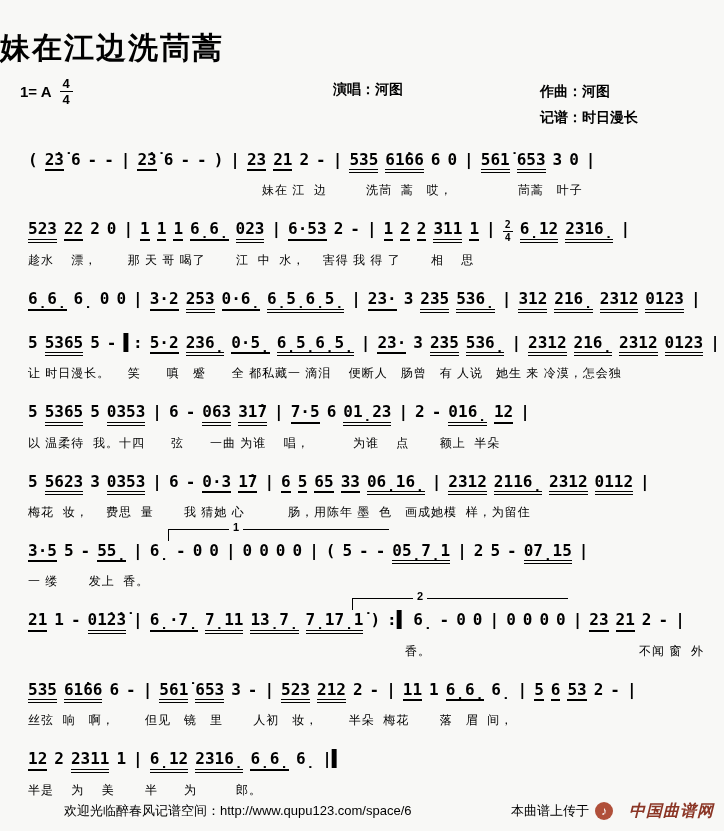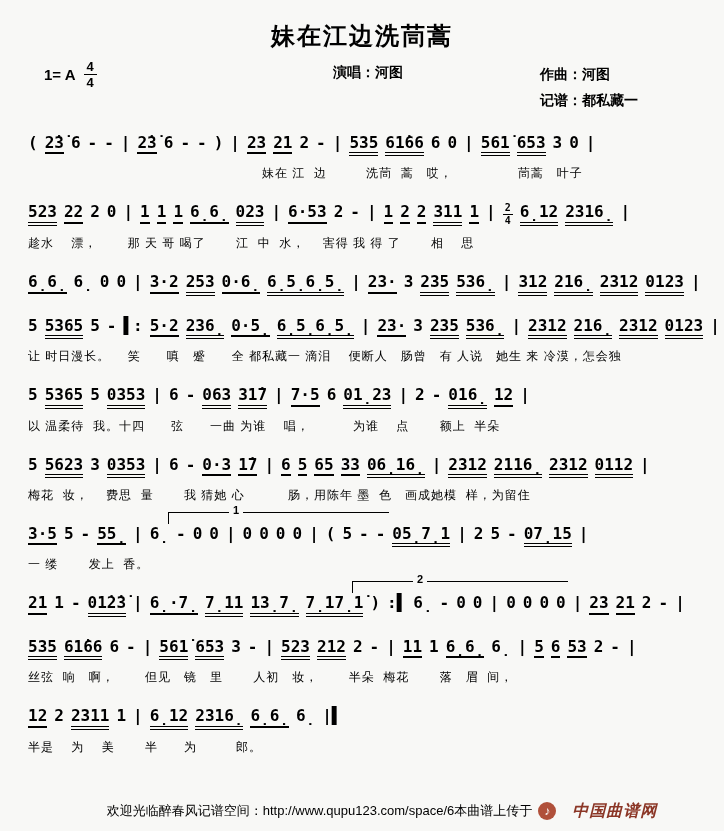--- a/index.html
+++ b/index.html
@@ -2,26 +2,26 @@
 <html><head>
 <meta charset="utf-8">
 <style>
   html,body{margin:0;padding:0;}
   body{
     width:724px;height:831px;overflow:hidden;position:relative;
     background:#f8f8f6;color:#000;
     font-family:"Liberation Sans",sans-serif;
   }
   .title{
-    text-align:center;font-size:24px;font-weight:bold;
-    padding-top:20px;letter-spacing:2px;
+    text-align:left;font-size:30px;font-weight:bold;
+    padding-top:28px;letter-spacing:2px;
   }
   .header{position:relative;height:78px;}
   .keysig{
-    position:absolute;left:44px;top:8px;font-size:15px;font-weight:bold;
+    position:absolute;left:20px;top:8px;font-size:15px;font-weight:bold;
     display:flex;align-items:center;gap:8px;
   }
   .frac{display:inline-flex;flex-direction:column;align-items:center;line-height:1;font-size:13px;font-weight:bold;}
   .frac .top{border-bottom:1.5px solid #000;padding:0 3px 1px;}
   .frac .bot{padding-top:1px;}
   .singer{position:absolute;left:12px;right:0;top:12px;text-align:center;font-size:14px;font-weight:bold;}
   .credits{position:absolute;left:540px;top:10px;font-size:14px;font-weight:bold;line-height:1.85;}
   .credits div{white-space:nowrap;}
   .score{padding:4px 0 0 0;}
   .system{position:relative;padding:0 4px 0 28px;margin-bottom:21px;}
@@ -39,22 +39,22 @@
   .volta{
     position:absolute;top:-13px;height:11px;
     border-top:1.5px solid #000;border-left:1.5px solid #000;
   }
   .volta-label{
     position:absolute;top:-8px;left:60px;background:#f8f8f6;
     padding:0 4px;font-size:11px;font-weight:bold;line-height:1;
   }
   .footer{
     position:absolute;left:0;right:0;bottom:8px;height:24px;
-    display:flex;align-items:center;justify-content:center;
-    padding:0 24px 0 64px;font-size:13px;
+    display:flex;align-items:center;justify-content:space-between;
+    padding:0 10px 0 64px;font-size:13px;
   }
   .footer-left{white-space:nowrap;}
   .footer-right{display:flex;align-items:center;gap:6px;white-space:nowrap;}
   .brand{display:flex;align-items:center;gap:4px;font-weight:bold;}
   .brand-icon{
     width:18px;height:18px;border-radius:50%;
     display:inline-flex;align-items:center;justify-content:center;
     color:#fff;font-size:12px;line-height:1;
   }
   .brand-name{font-size:16px;letter-spacing:1px;font-style:italic;}
@@ -70,21 +70,21 @@
     <div class="keysig">
       <span>1= A</span>
       <span class="frac">
         <span class="top">4</span>
         <span class="bot">4</span>
       </span>
     </div>
     <div class="singer">演唱：河图</div>
     <div class="credits">
       <div>作曲：河图</div>
-      <div>记谱：都私藏一</div>
+      <div>记谱：时日漫长</div>
     </div>
   </div>
 
   <div class="score">
       <div class="system">
         <div class="notes">
           <span class="tok">(</span>
           <span class="tok u1">2̇3̇</span>
           <span class="tok">6</span>
           <span class="tok">-</span>
@@ -305,20 +305,21 @@
           <span class="tok">0</span>
           <span class="tok">0</span>
           <span class="tok">0</span>
           <span class="tok">|</span>
           <span class="tok u1">23</span>
           <span class="tok u1">21</span>
           <span class="tok">2</span>
           <span class="tok">-</span>
           <span class="tok">|</span>
         </div>
+        <div class="lyrics">　　　　　　　　　　　　　　　　　　　　　　　　　　　　　香。　　　　　　　　　　　　　　　　不闻 窗  外</div>
       </div>
       <div class="system">
         <div class="notes">
           <span class="tok u2">535</span>
           <span class="tok u2">61̇66</span>
           <span class="tok">6</span>
           <span class="tok">-</span>
           <span class="tok">|</span>
           <span class="tok u2">561̇</span>
           <span class="tok u2">653</span>

